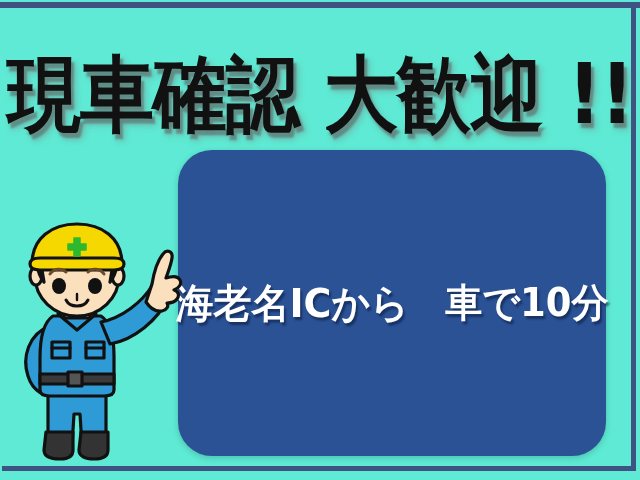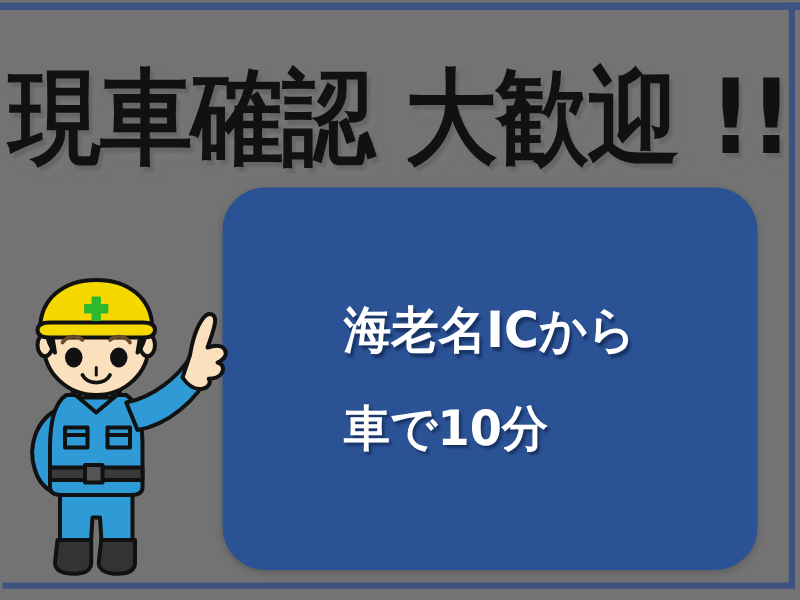--- a/index.html
+++ b/index.html
@@ -4,21 +4,21 @@
 <style>
   html, body {
     margin: 0;
     padding: 0;
     background: #ffffff;
   }
   #stage {
     position: relative;
     width: 640px;
     height: 480px;
-    background: #737373;
+    background: #5eead4;
     overflow: hidden;
     font-family: "DejaVu Sans", "Liberation Sans", sans-serif;
   }
 
   
   .frame-top {
     position: absolute;
     left: 0px;
     top: 2px;
     width: 640px;
@@ -80,21 +80,22 @@
     left: 0; top: 0;
     width: 100%; height: 100%;
     display: flex;
     flex-direction: column;
     align-items: center;
     justify-content: center;
     gap: 16px;
   }
   .panel-block {
     display: flex;
-    flex-direction: column;
+    flex-direction: row;
+    align-items: center;
     gap: 36px;
   }
   .panel-line {
     color: #ffffff;
     font-weight: 900;
     line-height: 1.12;
     white-space: nowrap;
     text-shadow: 2px 3px 2px rgba(10,25,60,0.55);
     transform: scaleY(1.05);
   }

